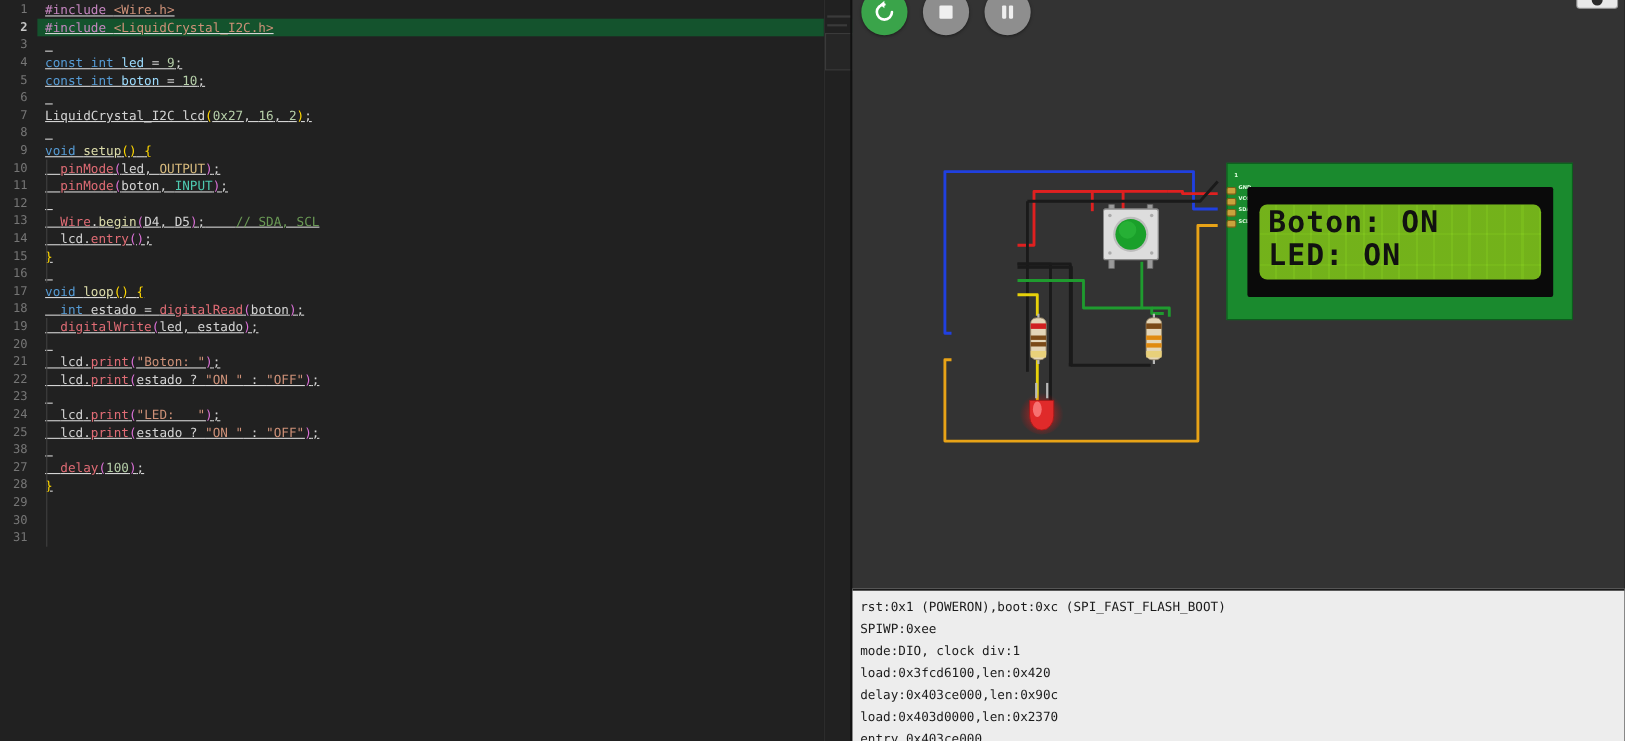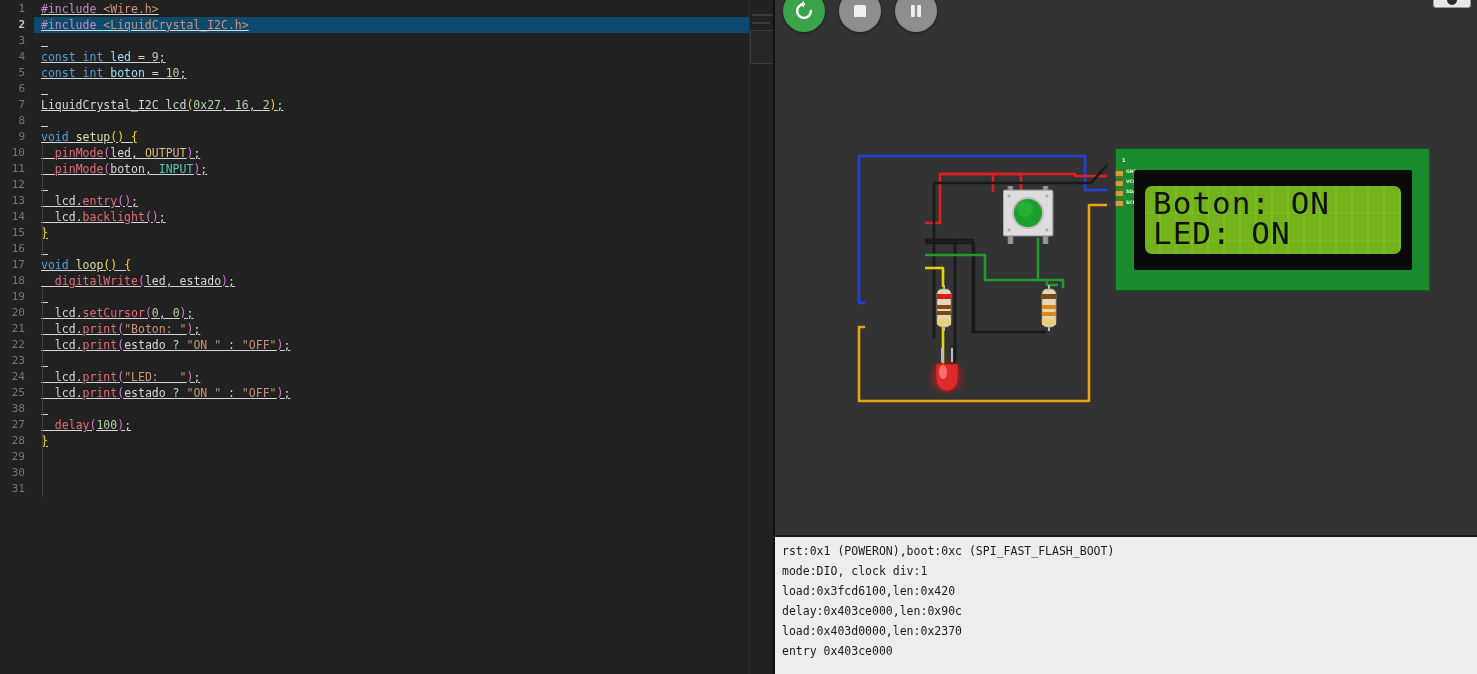--- a/index.html
+++ b/index.html
@@ -34,21 +34,21 @@
   .code-lines { position: relative; flex: 1; }
   .cl {
     height: 16px; line-height: 16px;
     font-size: 11.5px;
     white-space: pre;
     color: #d4d4d4;
     font-family: "DejaVu Sans Mono", monospace;
     padding-left: 7px;
     text-decoration: underline;
   }
-  .cl.cur-line { background: #0c4a6e; }
+  .cl.cur-line { background: #14532d; }
   
   .indent-guide {
     position: absolute; left: 8px; width: 1px; background: #404040;
   }
   
   .t-pre  { color: #c586c0; }
   .t-str  { color: #ce9178; }
   .t-kw   { color: #569cd6; }
   .t-type { color: #4ec9b0; }
   .t-fn   { color: #dcdcaa; }
@@ -143,21 +143,21 @@
     overflow: hidden;
   }
   .lcd-grid {
     position: absolute; inset: 0;
     background-image: repeating-linear-gradient(to right, rgba(0,0,0,0.055) 0 14px, transparent 14px 16px),
                       repeating-linear-gradient(to bottom, rgba(0,0,0,0.045) 0 26px, transparent 26px 28px);
   }
   .lcd-rows {
     position: absolute; left: 8px; top: 2px;
     font-family: "DejaVu Sans Mono", monospace;
-    font-size: 31px; font-weight: normal;
+    font-size: 27px; font-weight: bold;
     letter-spacing: 1px;
     color: #111;
     line-height: 30px;
   }
   .lcd-pins {
     position: absolute; left: -4px; top: 18px;
     font-family: "DejaVu Sans", sans-serif;
     font-size: 4.6px;
     color: #e6ffe6;
     line-height: 10.2px;
@@ -241,28 +241,28 @@
           <div class="cl">&nbsp;</div>
           <div class="cl"><span class="t-kw">const </span><span class="t-kw">int </span><span class="t-var">led </span><span class="t-op">= </span><span class="t-num">9</span><span class="t-pln">;</span></div>
           <div class="cl"><span class="t-kw">const </span><span class="t-kw">int </span><span class="t-var">boton </span><span class="t-op">= </span><span class="t-num">10</span><span class="t-pln">;</span></div>
           <div class="cl">&nbsp;</div>
           <div class="cl"><span class="t-pln">LiquidCrystal_I2C lcd</span><span class="t-brc">(</span><span class="t-num">0x27</span><span class="t-pln">, </span><span class="t-num">16</span><span class="t-pln">, </span><span class="t-num">2</span><span class="t-brc">)</span><span class="t-pln">;</span></div>
           <div class="cl">&nbsp;</div>
           <div class="cl"><span class="t-kw">void </span><span class="t-fn">setup</span><span class="t-brc">()</span><span class="t-pln"> </span><span class="t-brc">{</span></div>
           <div class="cl"><span class="t-pln">  </span><span class="t-call">pinMode</span><span class="t-brc2">(</span><span class="t-pln">led</span><span class="t-pln">, </span><span class="t-macro">OUTPUT</span><span class="t-brc2">)</span><span class="t-pln">;</span></div>
           <div class="cl"><span class="t-pln">  </span><span class="t-call">pinMode</span><span class="t-brc2">(</span><span class="t-pln">boton</span><span class="t-pln">, </span><span class="t-type">INPUT</span><span class="t-brc2">)</span><span class="t-pln">;</span></div>
           <div class="cl">&nbsp;</div>
+          <div class="cl"><span class="t-pln">  </span><span class="t-call">Wire</span><span class="t-pln">.</span><span class="t-fn">begin</span><span class="t-brc2">(</span><span class="t-pln">D4</span><span class="t-pln">, </span><span class="t-pln">D5</span><span class="t-brc2">)</span><span class="t-pln">;</span><span class="t-pln">    </span><span class="t-com">// SDA, SCL</span></div>
           <div class="cl"><span class="t-pln">  </span><span class="t-pln">lcd</span><span class="t-pln">.</span><span class="t-call">entry</span><span class="t-brc2">()</span><span class="t-pln">;</span></div>
-          <div class="cl"><span class="t-pln">  </span><span class="t-pln">lcd</span><span class="t-pln">.</span><span class="t-call">backlight</span><span class="t-brc2">()</span><span class="t-pln">;</span></div>
           <div class="cl"><span class="t-brc">}</span></div>
           <div class="cl">&nbsp;</div>
           <div class="cl"><span class="t-kw">void </span><span class="t-fn">loop</span><span class="t-brc">()</span><span class="t-pln"> </span><span class="t-brc">{</span></div>
+          <div class="cl"><span class="t-pln">  </span><span class="t-kw">int </span><span class="t-pln">estado </span><span class="t-op">= </span><span class="t-call">digitalRead</span><span class="t-brc2">(</span><span class="t-pln">boton</span><span class="t-brc2">)</span><span class="t-pln">;</span></div>
           <div class="cl"><span class="t-pln">  </span><span class="t-call">digitalWrite</span><span class="t-brc2">(</span><span class="t-pln">led</span><span class="t-pln">, </span><span class="t-pln">estado</span><span class="t-brc2">)</span><span class="t-pln">;</span></div>
           <div class="cl">&nbsp;</div>
-          <div class="cl"><span class="t-pln">  </span><span class="t-pln">lcd</span><span class="t-pln">.</span><span class="t-call">setCursor</span><span class="t-brc2">(</span><span class="t-num">0</span><span class="t-pln">, </span><span class="t-num">0</span><span class="t-brc2">)</span><span class="t-pln">;</span></div>
           <div class="cl"><span class="t-pln">  </span><span class="t-pln">lcd</span><span class="t-pln">.</span><span class="t-call">print</span><span class="t-brc2">(</span><span class="t-str">"Boton: "</span><span class="t-brc2">)</span><span class="t-pln">;</span></div>
           <div class="cl"><span class="t-pln">  </span><span class="t-pln">lcd</span><span class="t-pln">.</span><span class="t-call">print</span><span class="t-brc2">(</span><span class="t-pln">estado ? </span><span class="t-str">"ON "</span><span class="t-pln"> : </span><span class="t-str">"OFF"</span><span class="t-brc2">)</span><span class="t-pln">;</span></div>
           <div class="cl">&nbsp;</div>
           <div class="cl"><span class="t-pln">  </span><span class="t-pln">lcd</span><span class="t-pln">.</span><span class="t-call">print</span><span class="t-brc2">(</span><span class="t-str">"LED:   "</span><span class="t-brc2">)</span><span class="t-pln">;</span></div>
           <div class="cl"><span class="t-pln">  </span><span class="t-pln">lcd</span><span class="t-pln">.</span><span class="t-call">print</span><span class="t-brc2">(</span><span class="t-pln">estado ? </span><span class="t-str">"ON "</span><span class="t-pln"> : </span><span class="t-str">"OFF"</span><span class="t-brc2">)</span><span class="t-pln">;</span></div>
           <div class="cl">&nbsp;</div>
           <div class="cl"><span class="t-pln">  </span><span class="t-call">delay</span><span class="t-brc2">(</span><span class="t-num">100</span><span class="t-brc2">)</span><span class="t-pln">;</span></div>
           <div class="cl"><span class="t-brc">}</span></div>
         </div>
     </div>
@@ -403,20 +403,21 @@
         <div class="lcd-rows">
           <div>Boton: ON</div>
           <div>LED:   ON</div>
         </div>
       </div>
     </div>
   </div>
 
   <div class="serial" id="serial-out">
       <div class="sl">rst:0x1 (POWERON),boot:0xc (SPI_FAST_FLASH_BOOT)</div>
+      <div class="sl">SPIWP:0xee</div>
       <div class="sl">mode:DIO, clock div:1</div>
       <div class="sl">load:0x3fcd6100,len:0x420</div>
       <div class="sl">delay:0x403ce000,len:0x90c</div>
       <div class="sl">load:0x403d0000,len:0x2370</div>
       <div class="sl">entry 0x403ce000</div>
     </div>
 
 </div>
 
 </body></html>

